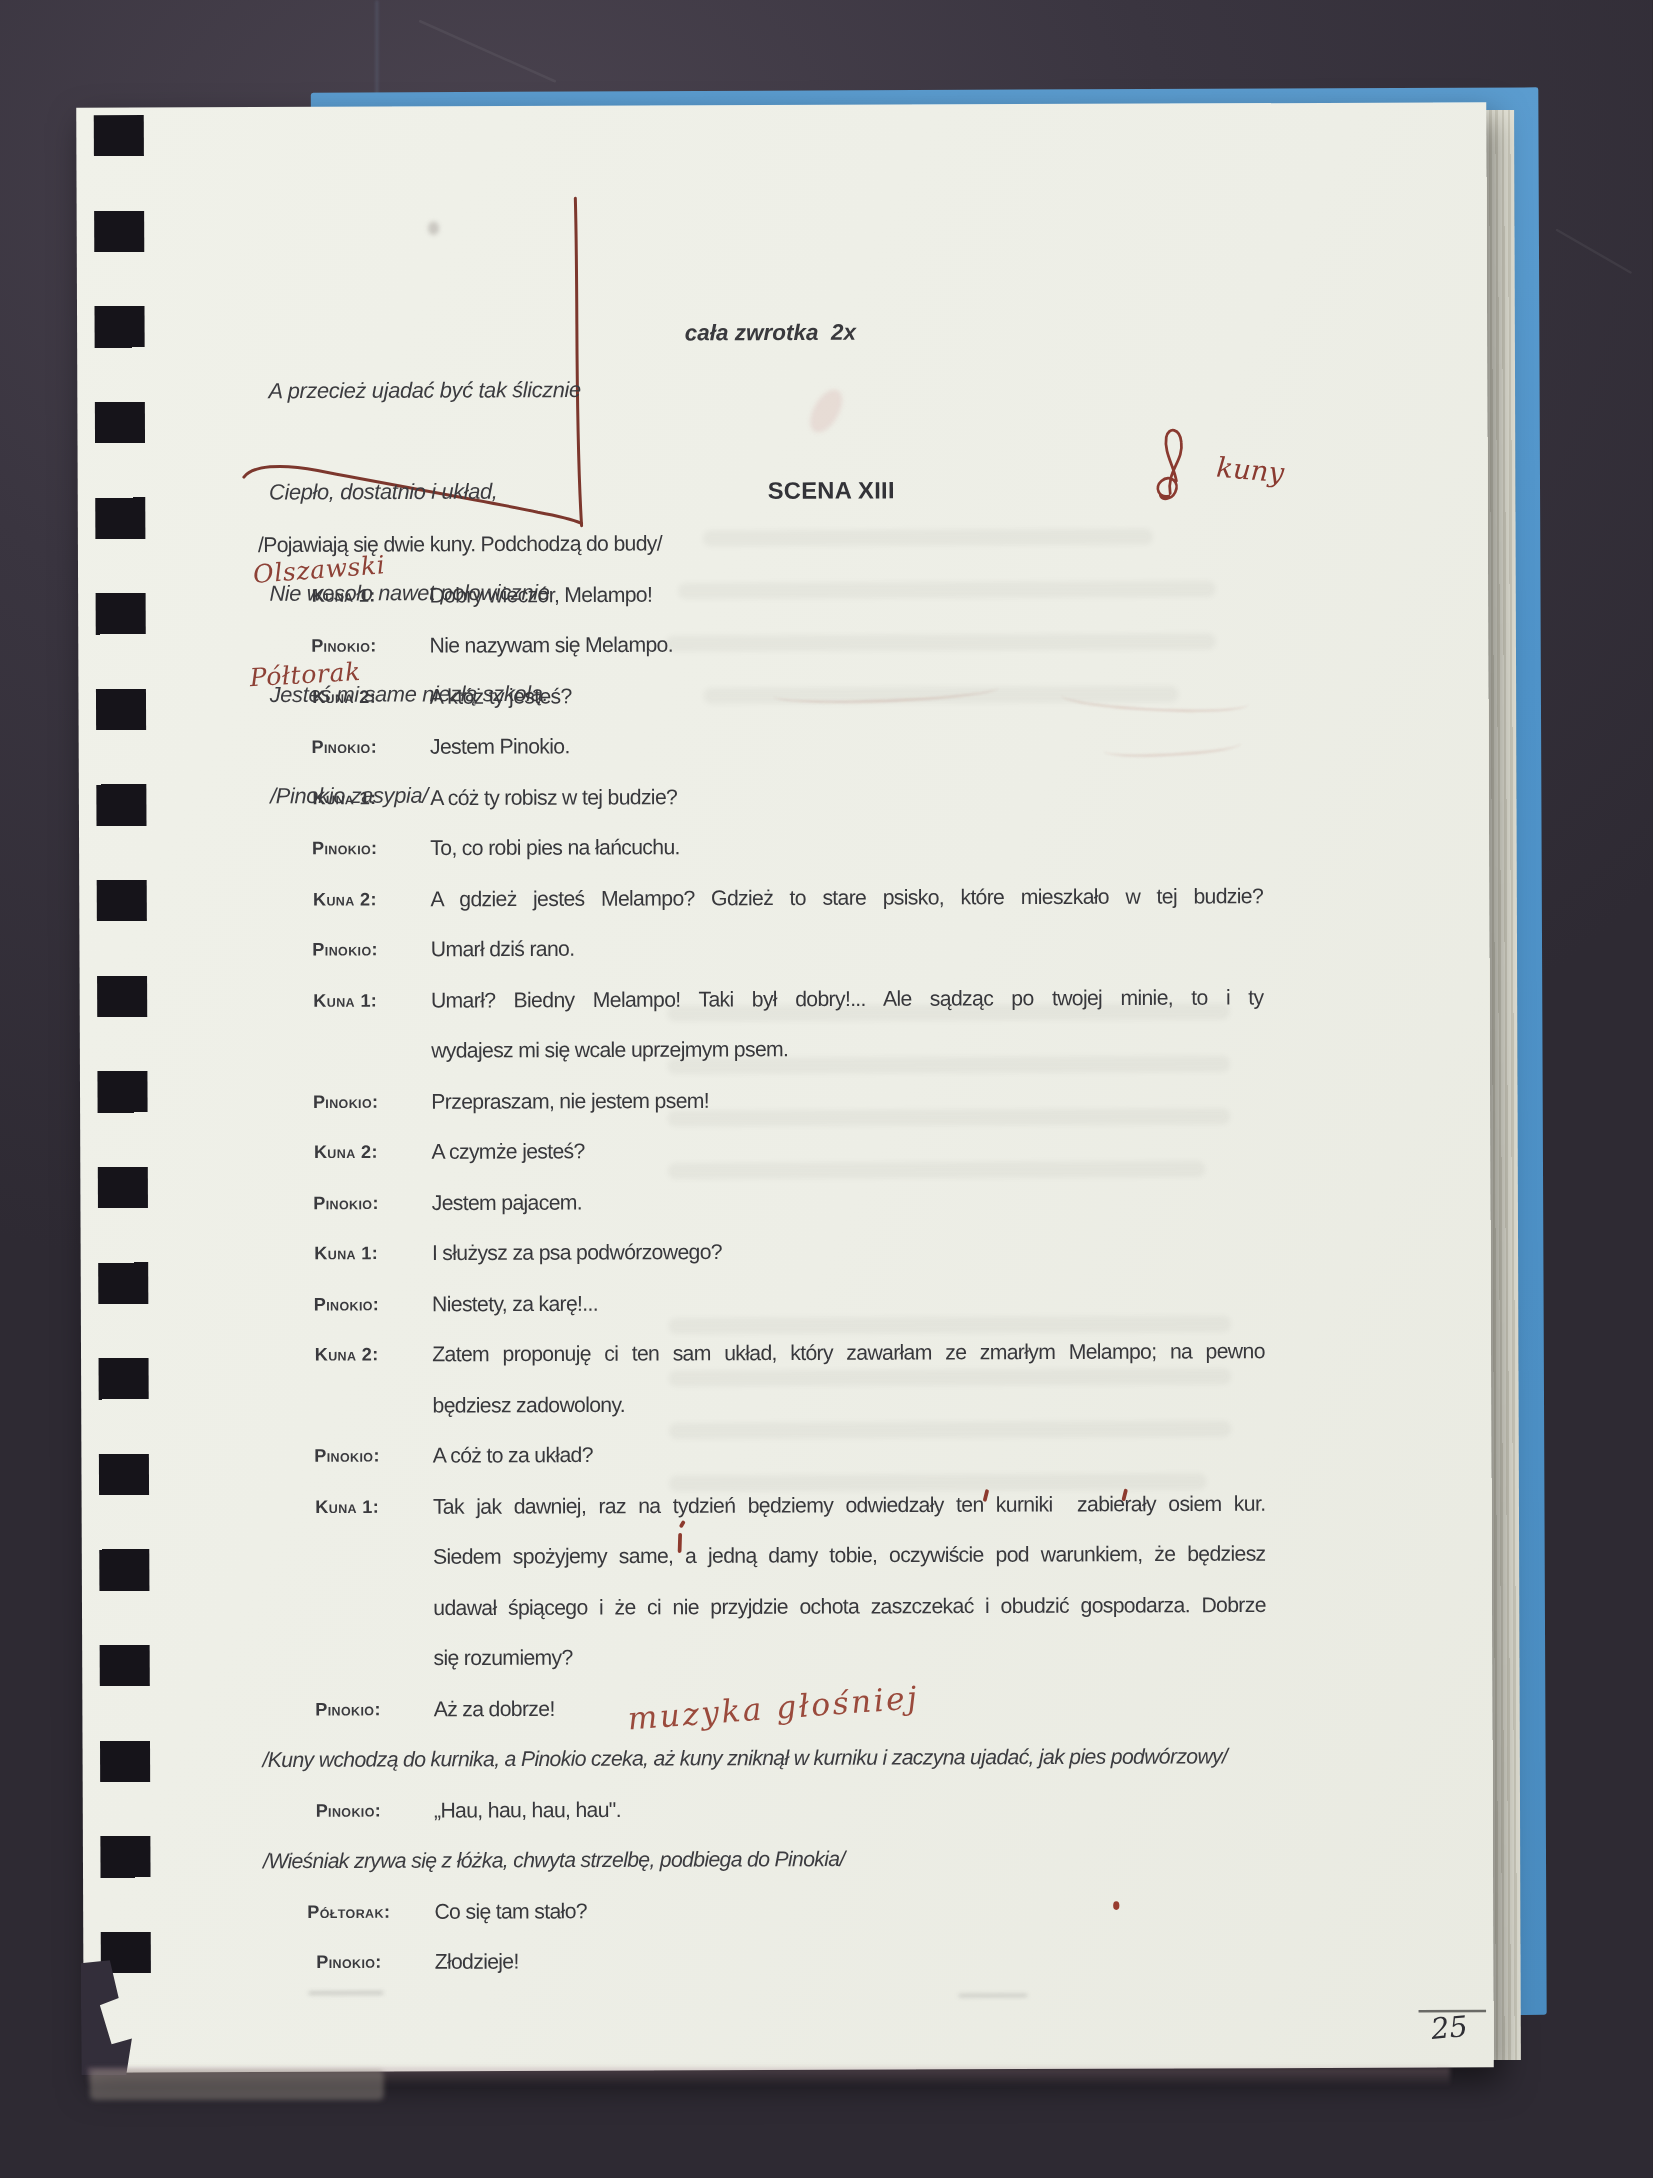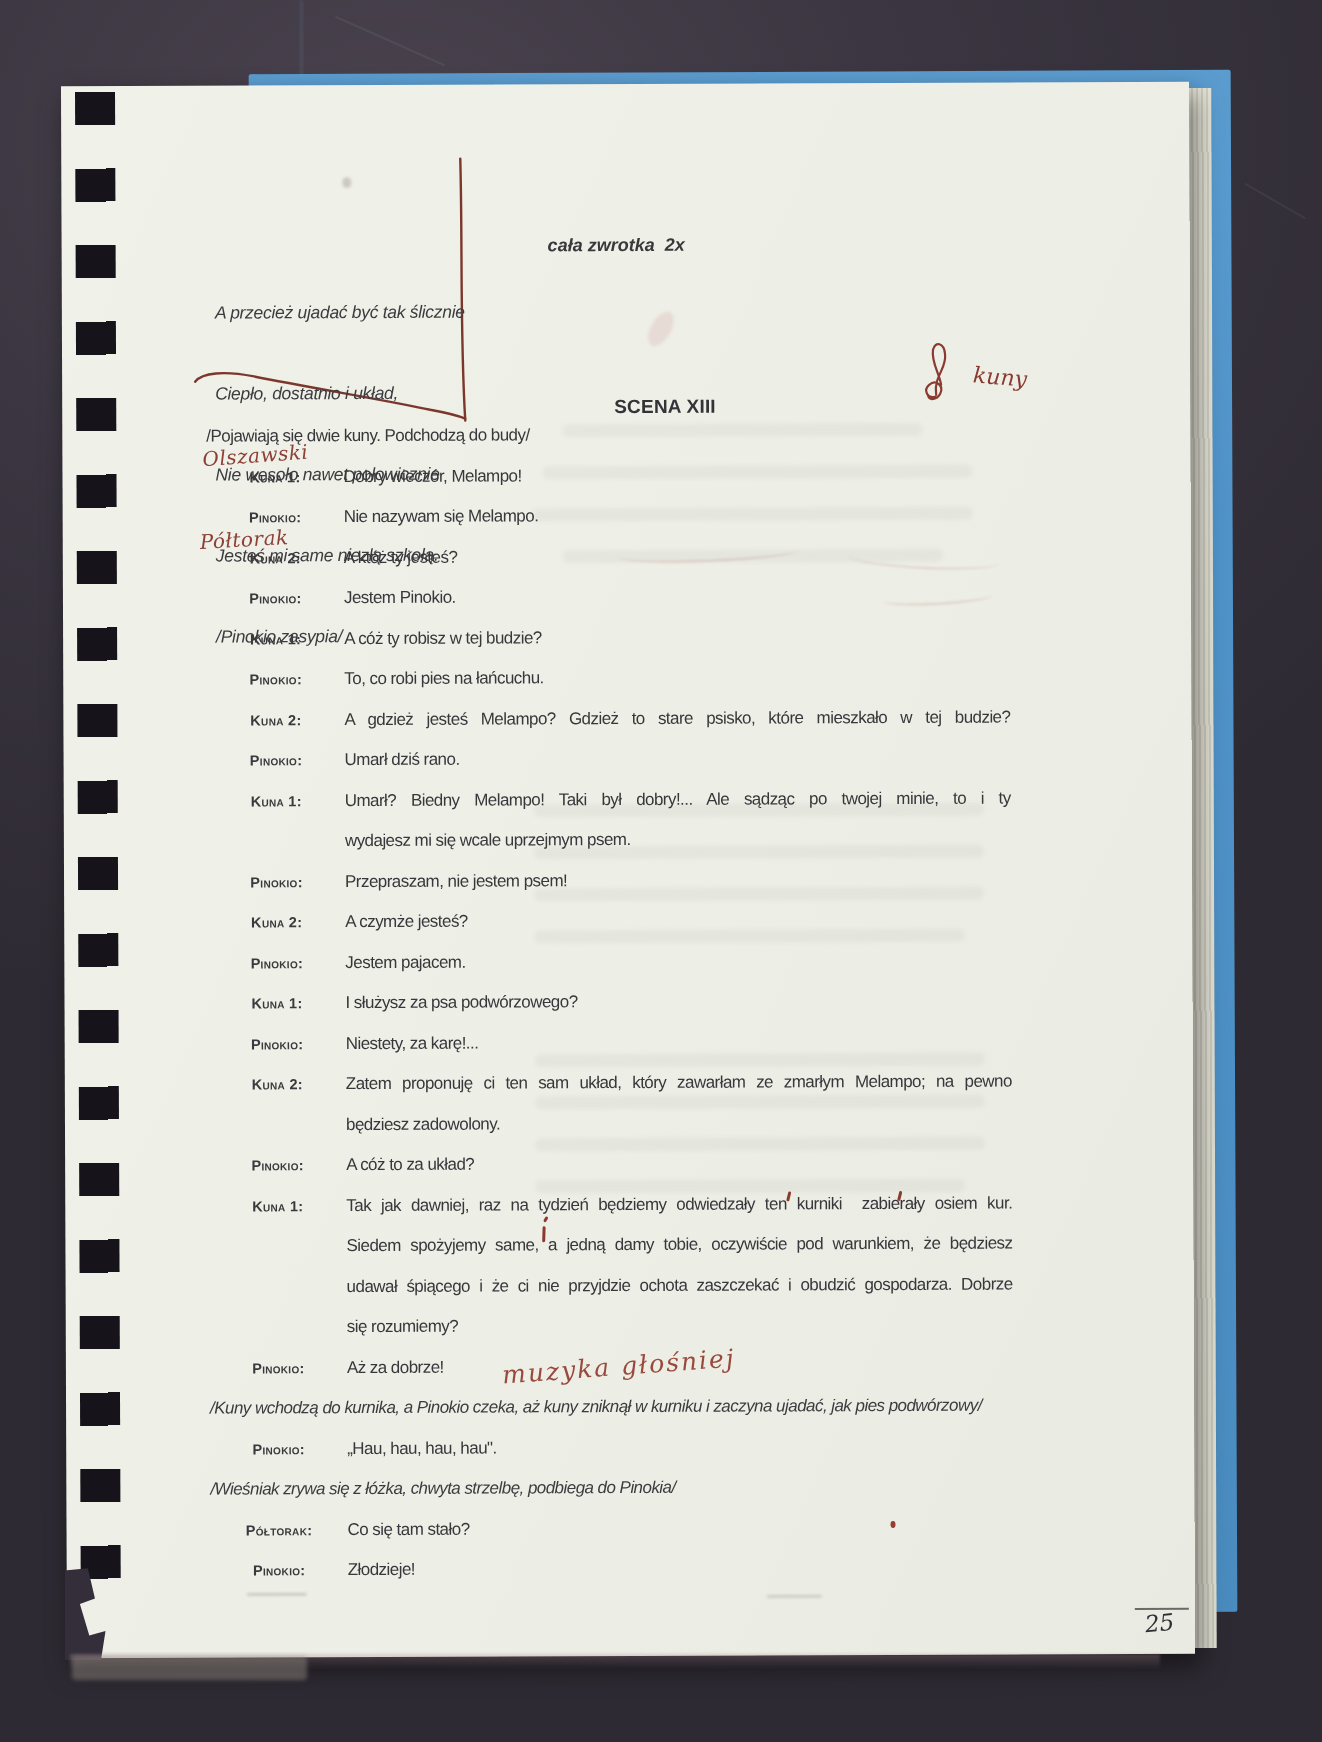--- a/index.html
+++ b/index.html
@@ -15,23 +15,23 @@
     transform:rotate(-.2deg);}
   #page{position:absolute;left:64px;top:84px;width:1128px;height:1572px;
     background:linear-gradient(115deg,#f0f1e9 0%,#edeee6 55%,#e9eae1 100%);
     transform:rotate(-.22deg);transform-origin:50% 50%;
     box-shadow:6px 12px 26px rgba(0,0,0,.5);}
   #holes{position:absolute;left:14px;top:6px;width:40px;height:1500px;
     background:repeating-linear-gradient(180deg,#16141a 0 33px,transparent 33px 76.5px);}
   
   #verse{position:absolute;left:153px;top:160px;font-style:italic;font-size:17.5px;
     line-height:27px;color:#3c3c40;letter-spacing:-0.3px;white-space:pre;}
-  #verse-note{position:absolute;left:486px;top:151px;font-style:italic;font-weight:bold;
+  #verse-note{position:absolute;left:486px;top:172px;font-style:italic;font-weight:bold;
     font-size:18px;color:#39393d;white-space:pre;}
-  #scene-heading{position:absolute;left:552px;top:312px;font-weight:bold;font-size:19px;
+  #scene-heading{position:absolute;left:552px;top:299px;font-weight:bold;font-size:19px;
     color:#333338;letter-spacing:.2px;}
   
   .hand{position:absolute;font-family:"DejaVu Serif", serif;font-style:italic;color:#8d4136;}
   #hw1{left:140px;top:358px;font-size:20px;transform:rotate(-4deg);letter-spacing:.5px;}
   #hw2{left:137px;top:442px;font-size:20px;transform:rotate(-3deg);letter-spacing:.5px;}
   #music-cue{left:436px;top:1268px;font-size:25px;transform:rotate(-4deg);letter-spacing:2px;color:#9a4a3c;}
   #clef-caption{left:911px;top:282px;font-size:22px;transform:rotate(5deg);color:#8a3a30;}
   #page-number{position:absolute;left:1078px;top:1528px;font-family:"DejaVu Serif",serif;
     font-style:italic;font-size:23px;color:#2f2f35;transform:rotate(-5deg);}
   #page-number-line{position:absolute;left:1068px;top:1526px;width:54px;height:1.5px;background:#6a6a66;}

